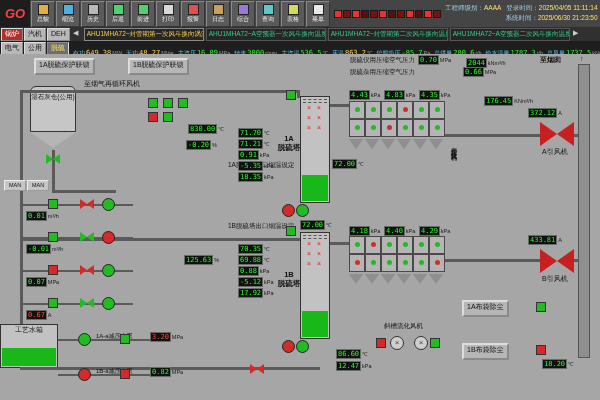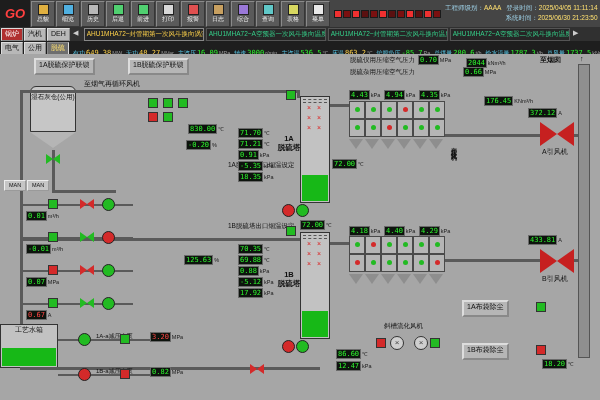--- a/index.html
+++ b/index.html
@@ -352,21 +352,21 @@
       </div>
       <div class="vwrap" style="position: absolute; left: 238px; top: 234px;">
         <span class="vbox" style="color: rgb(46, 245, 46);">17.92</span>
         <span class="vunit">kPa</span>
       </div>
       <div class="vwrap" style="position: absolute; left: 349px; top: 36px;">
         <span class="vbox" style="color: rgb(46, 245, 46);">4.43</span>
         <span class="vunit">kPa</span>
       </div>
       <div class="vwrap" style="position: absolute; left: 384px; top: 36px;">
-        <span class="vbox" style="color: rgb(46, 245, 46);">4.94</span>
+        <span class="vbox" style="color: rgb(46, 245, 46);">4.83</span>
         <span class="vunit">kPa</span>
       </div>
       <div class="vwrap" style="position: absolute; left: 419px; top: 36px;">
         <span class="vbox" style="color: rgb(46, 245, 46);">4.35</span>
         <span class="vunit">kPa</span>
       </div>
       <div class="vwrap" style="position: absolute; left: 349px; top: 172px;">
         <span class="vbox" style="color: rgb(46, 245, 46);">4.18</span>
         <span class="vunit">kPa</span>
       </div>

